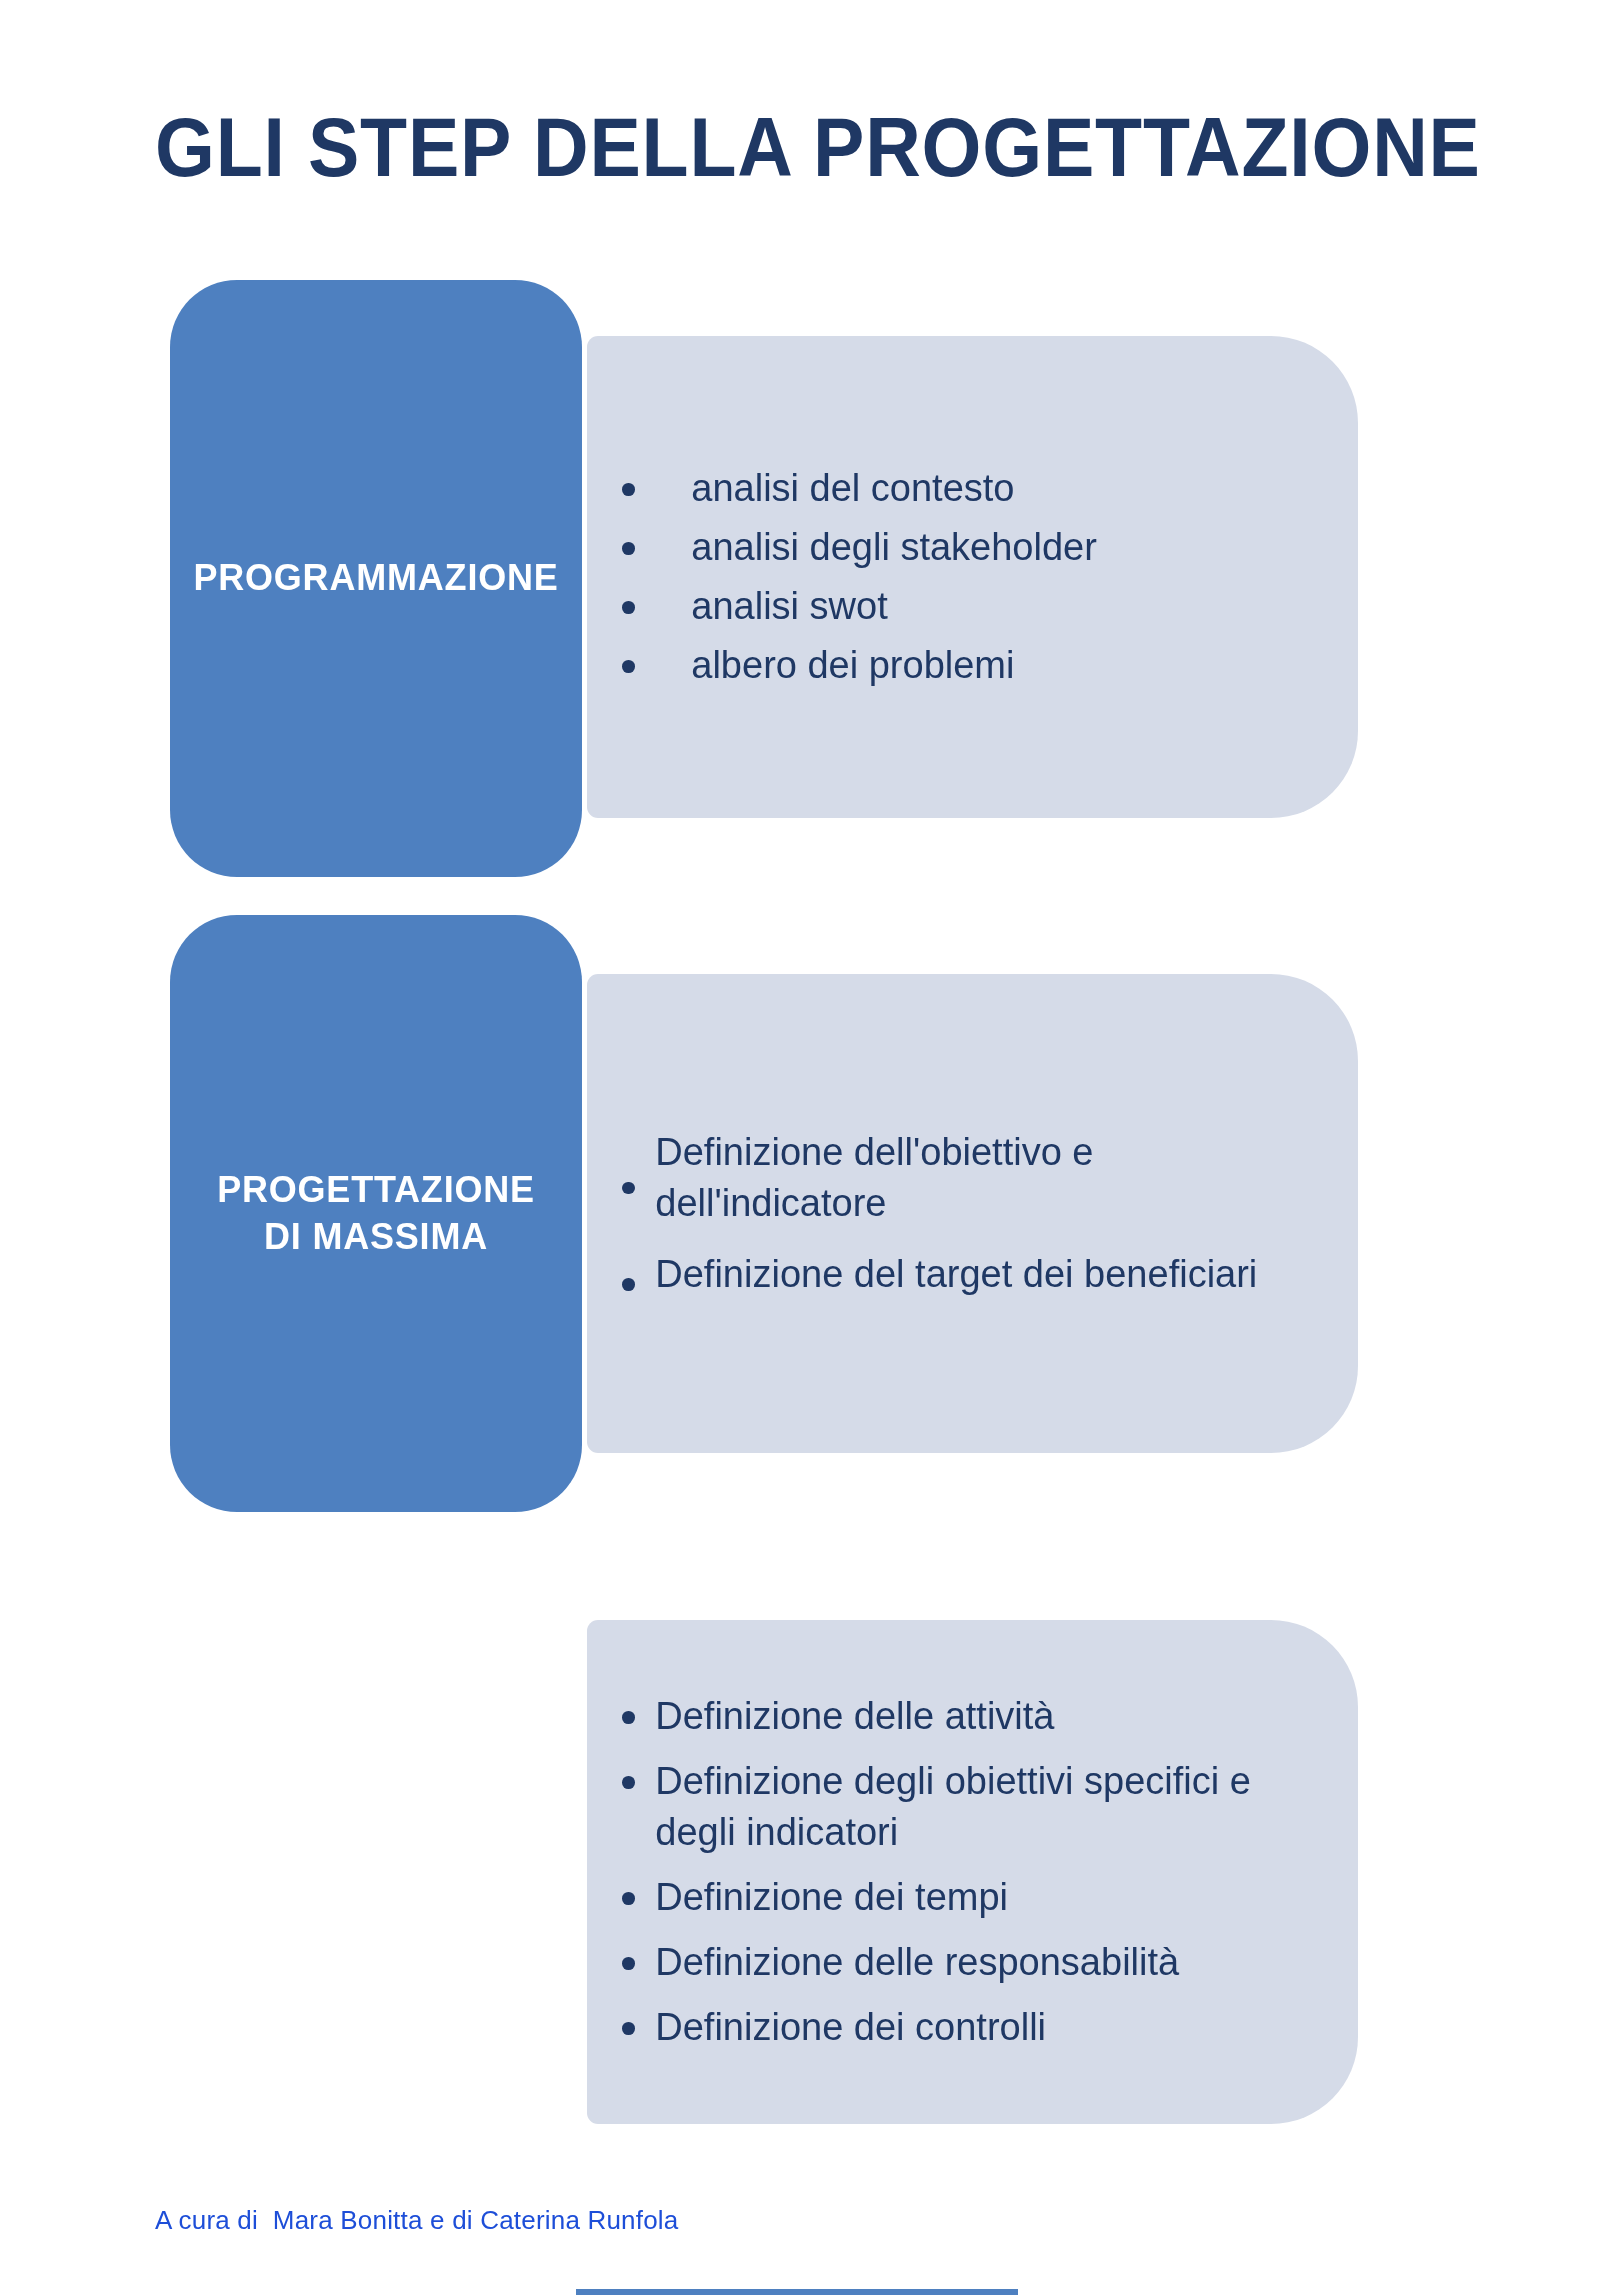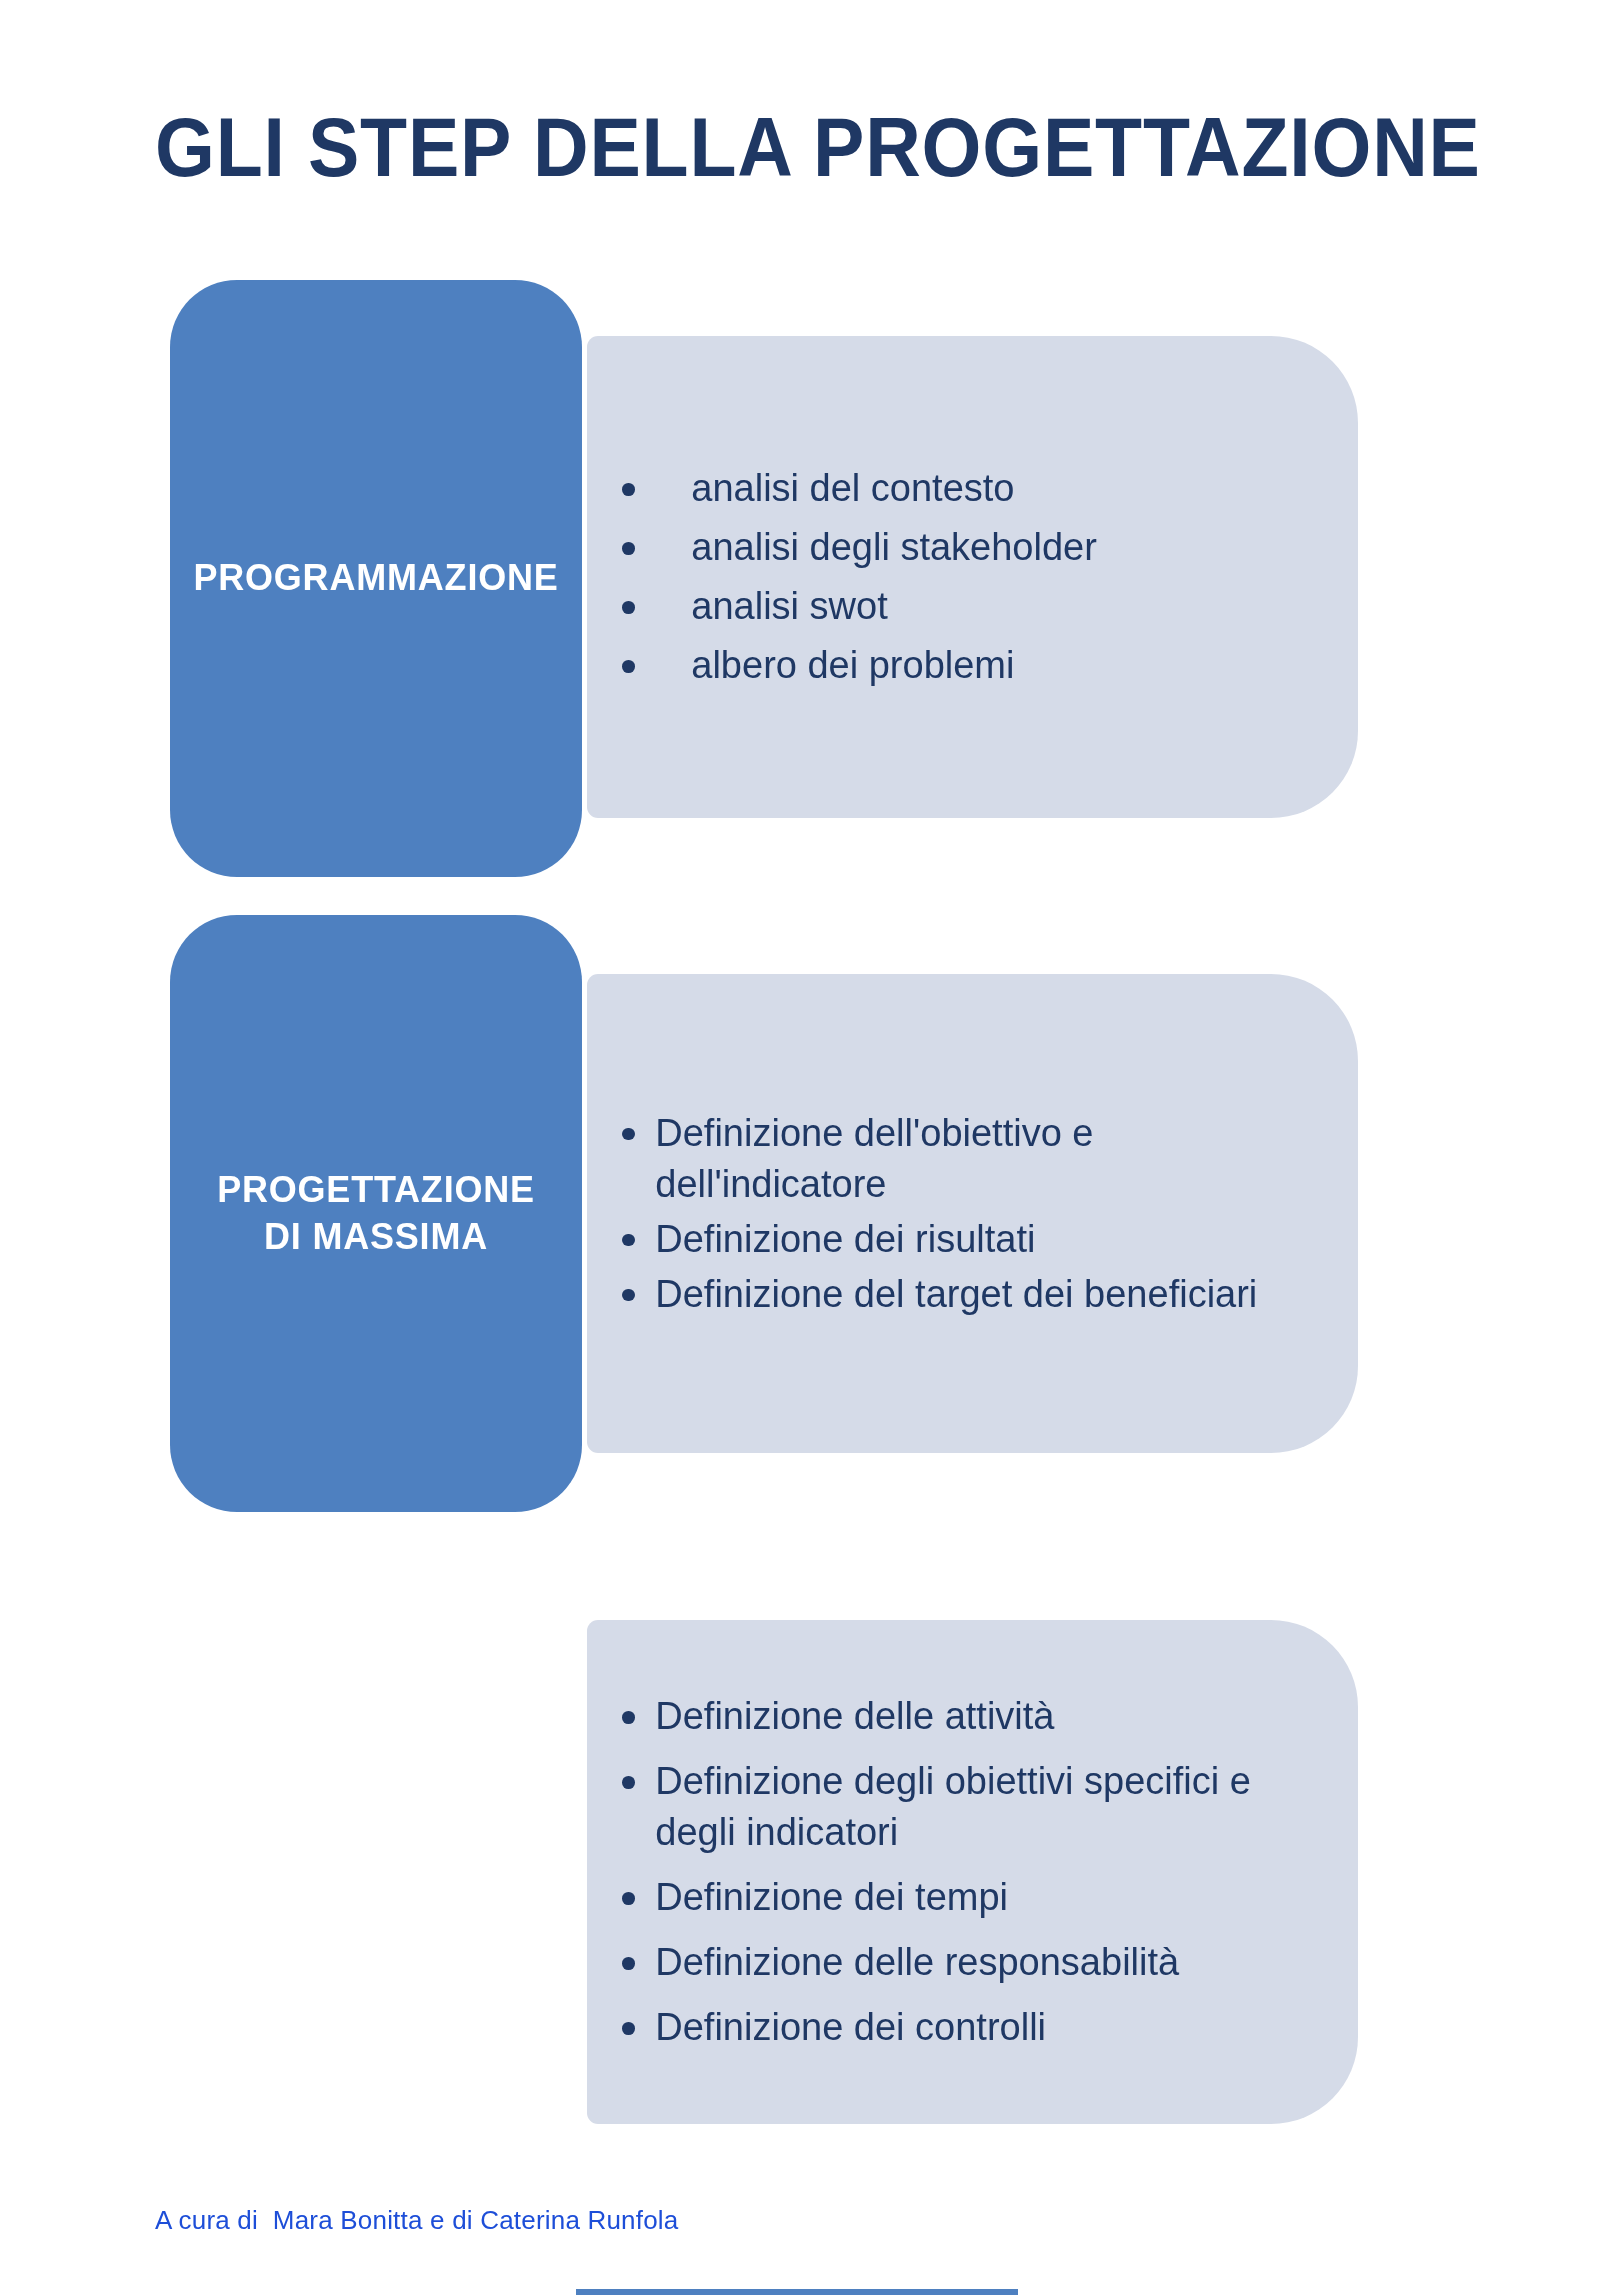--- a/index.html
+++ b/index.html
@@ -50,21 +50,21 @@
   ul.bullets{
     list-style:none;margin:0;padding:0 48px 0 35px;
     width:100%;
   }
   ul.bullets li{
     display:flex;align-items:flex-start;
     color:var(--navy,#1F3864);
     font-size:38px;line-height:51px;
   }
   .row-1 ul.bullets li{margin:8px 0;gap:36px;}
-  .row-2 ul.bullets li{margin:4px 0;}
+  .row-2 ul.bullets li{margin:20px 0;align-items:center;}
   .row-3 ul.bullets li{margin:14px 0;}
   .dot{
     flex:0 0 auto;
     width:12.7px;height:12.7px;border-radius:50%;
     background:var(--navy,#1F3864);
     margin:20px 20.6px 0 0;
   }
   .footer{
     position:absolute;left:155px;top:2205px;
     color:#1d4ed8;
@@ -112,24 +112,20 @@
 
   <div class="row row-2">
     <div class="bubble">
       <ul class="bullets">
         <li>
           <span class="dot"></span>
           <span>Definizione dell'obiettivo e dell'indicatore</span>
         </li>
         <li>
           <span class="dot"></span>
-          <span>Definizione dei risultati</span>
-        </li>
-        <li>
-          <span class="dot"></span>
           <span>Definizione del target dei beneficiari</span>
         </li>
       </ul>
     </div>
     <div class="step-block">
       <div class="step-label">PROGETTAZIONE DI MASSIMA</div>
     </div>
   </div>
 
   <div class="row row-3">

